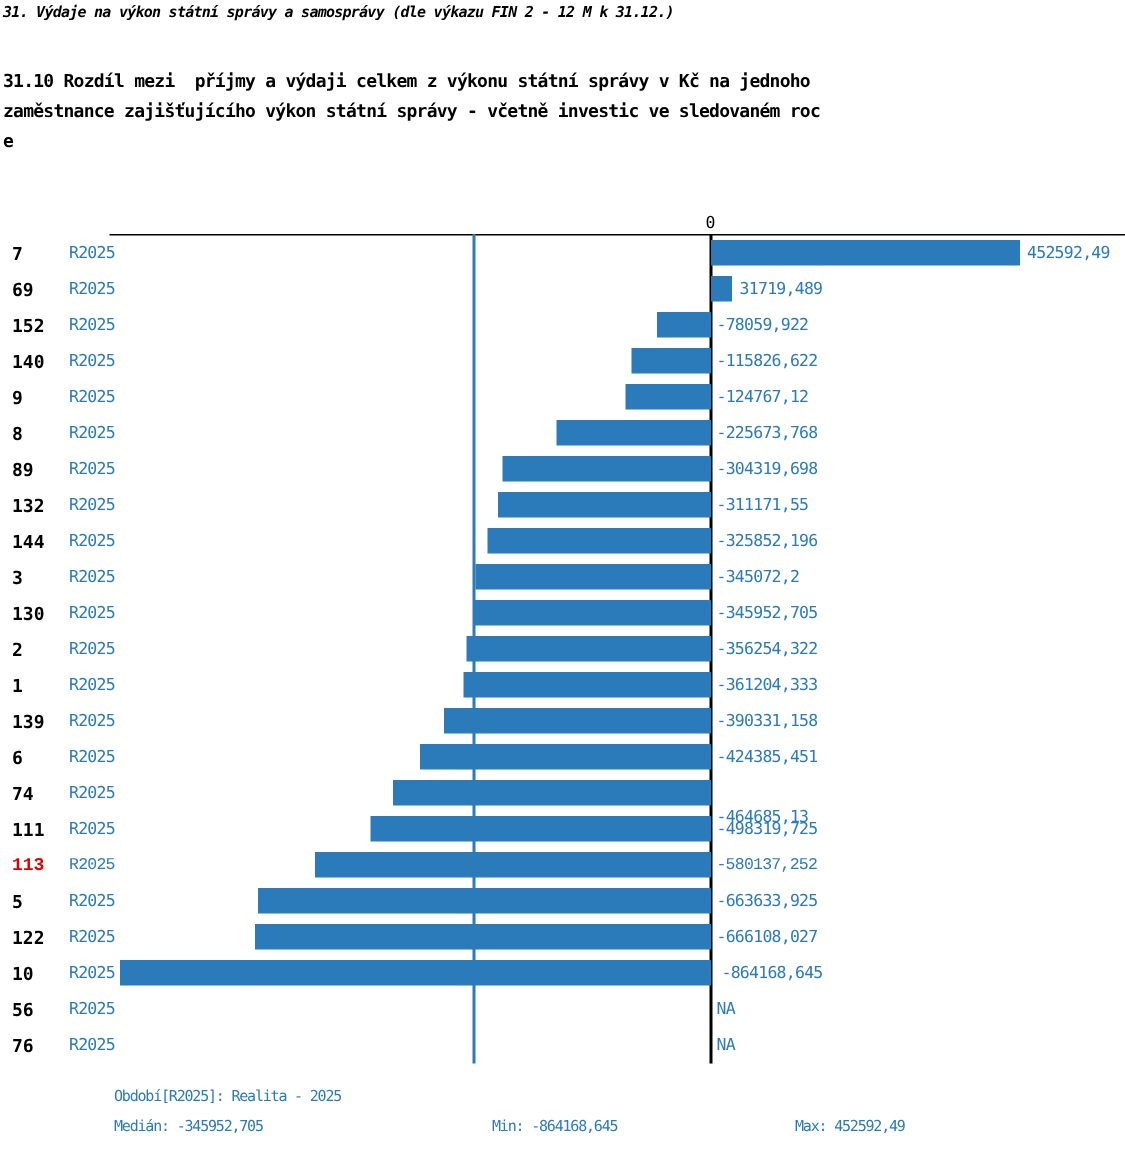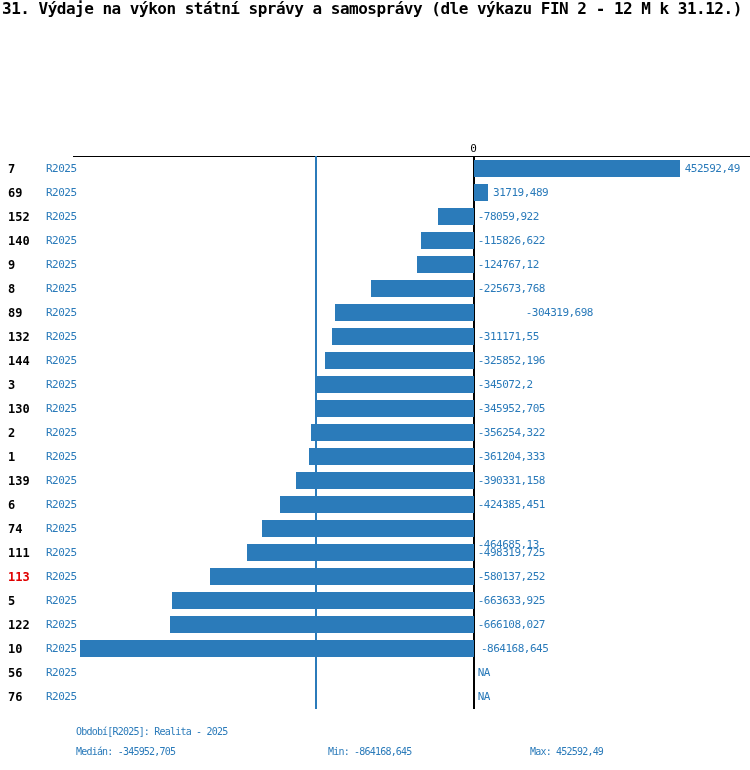--- a/index.html
+++ b/index.html
@@ -1,19 +1,19 @@
 <!DOCTYPE html>
 <html style="--accent: #2b7bba; --hl: #e00000;"><head>
 <meta charset="utf-8">
 <style>
   html,body{margin:0;padding:0;background:#fff;}
   .page{position:relative;width:750px;height:770px;background:#ffffff;overflow:hidden;
         font-family:"DejaVu Sans Mono",monospace;color:#000;}
-  .title{position:absolute;left:2px;top:2px;font-size:16px;font-weight:bold;
-         letter-spacing:-0.5px;white-space:pre;line-height:14px;}
+  .title{position:absolute;left:2px;top:2px;font-size:10px;font-weight:bold;
+         letter-spacing:-0.5px;white-space:pre;line-height:14px;font-style:italic;}
   .subtitle{position:absolute;left:2px;top:44px;font-size:12px;font-weight:bold;
             letter-spacing:-0.5px;line-height:20px;}
   .subtitle div{white-space:pre;}
   .meta{position:absolute;left:1px;top:109px;font-size:9px;letter-spacing:-0.3px;white-space:pre;}
   .chart{position:absolute;left:0;top:0;width:750px;height:770px;}
   .topline{position:absolute;top:156px;height:1px;background:#000;}
   .zerolabel{position:absolute;top:142px;font-size:11px;color:#000;transform:translateX(-50%);}
   .vline{position:absolute;top:156px;width:2px;height:553px;}
   .medianline{background:var(--accent);}
   .zeroline{background:#000;}
@@ -32,20 +32,25 @@
   .f-min{position:absolute;left:328px;top:746px;white-space:pre;}
   .f-max{position:absolute;left:530px;top:746px;white-space:pre;}
 </style>
 </head>
 <body>
 
 <div class="page">
 
   <div class="title">31. Výdaje na výkon státní správy a samosprávy (dle výkazu FIN 2 - 12 M k 31.12.)</div>
 
+  <div class="subtitle">
+    <div>31.10 Rozdíl mezi  příjmy a výdaji celkem z výkonu státní správy v Kč na jednoho</div>
+    <div>zaměstnance zajišťujícího výkon státní správy - včetně investic ve sledovaném roc</div>
+    <div>e</div>
+  </div>
 
 
   <div class="chart">
     <div class="topline" id="topline" style="left: 73px; width: 677px;"></div>
     <div class="zerolabel" id="zerolabel" style="left: 473.646px;">0</div>
     <div class="vline medianline" id="medianline" style="left: 315.141px;"></div>
     <div class="vline zeroline" id="zeroline" style="left: 472.646px;"></div>
     <div id="rows">
         <div class="row" style="top: 157px;">
           <span class="rid">7</span>
@@ -80,21 +85,21 @@
         <div class="row" style="top: 277px;">
           <span class="rid">8</span>
           <span class="rser">R2025</span>
           <div class="bar" style="left: 370.901px; width: 102.745px;"></div>
           <span class="rval" style="left: 477.646px;">-225673,768</span>
         </div>
         <div class="row" style="top: 301px;">
           <span class="rid">89</span>
           <span class="rser">R2025</span>
           <div class="bar" style="left: 335.095px; width: 138.55px;"></div>
-          <span class="rval" style="left: 477.646px; margin-left: 48px;">-304319,698</span>
+          <span class="rval" style="left: 477.646px;">-304319,698</span>
         </div>
         <div class="row" style="top: 325px;">
           <span class="rid">132</span>
           <span class="rser">R2025</span>
           <div class="bar" style="left: 331.976px; width: 141.67px;"></div>
           <span class="rval" style="left: 477.646px;">-311171,55</span>
         </div>
         <div class="row" style="top: 349px;">
           <span class="rid">144</span>
           <span class="rser">R2025</span>
@@ -142,21 +147,21 @@
           <span class="rser">R2025</span>
           <div class="bar" style="left: 262.084px; width: 211.561px;"></div>
           <span class="rval" style="left: 477.646px; margin-top: 16px;">-464685,13</span>
         </div>
         <div class="row" style="top: 541px;">
           <span class="rid">111</span>
           <span class="rser">R2025</span>
           <div class="bar" style="left: 246.771px; width: 226.875px;"></div>
           <span class="rval" style="left: 477.646px;">-498319,725</span>
         </div>
-        <div class="row" style="top: 565px;">
+        <div class="row" style="top: 565px; font-family: Liberation Mono, monospace;">
           <span class="rid hl">113</span>
           <span class="rser">R2025</span>
           <div class="bar" style="left: 209.521px; width: 264.124px;"></div>
           <span class="rval" style="left: 477.646px;">-580137,252</span>
         </div>
         <div class="row" style="top: 589px;">
           <span class="rid">5</span>
           <span class="rser">R2025</span>
           <div class="bar" style="left: 171.507px; width: 302.139px;"></div>
           <span class="rval" style="left: 477.646px;">-663633,925</span>

